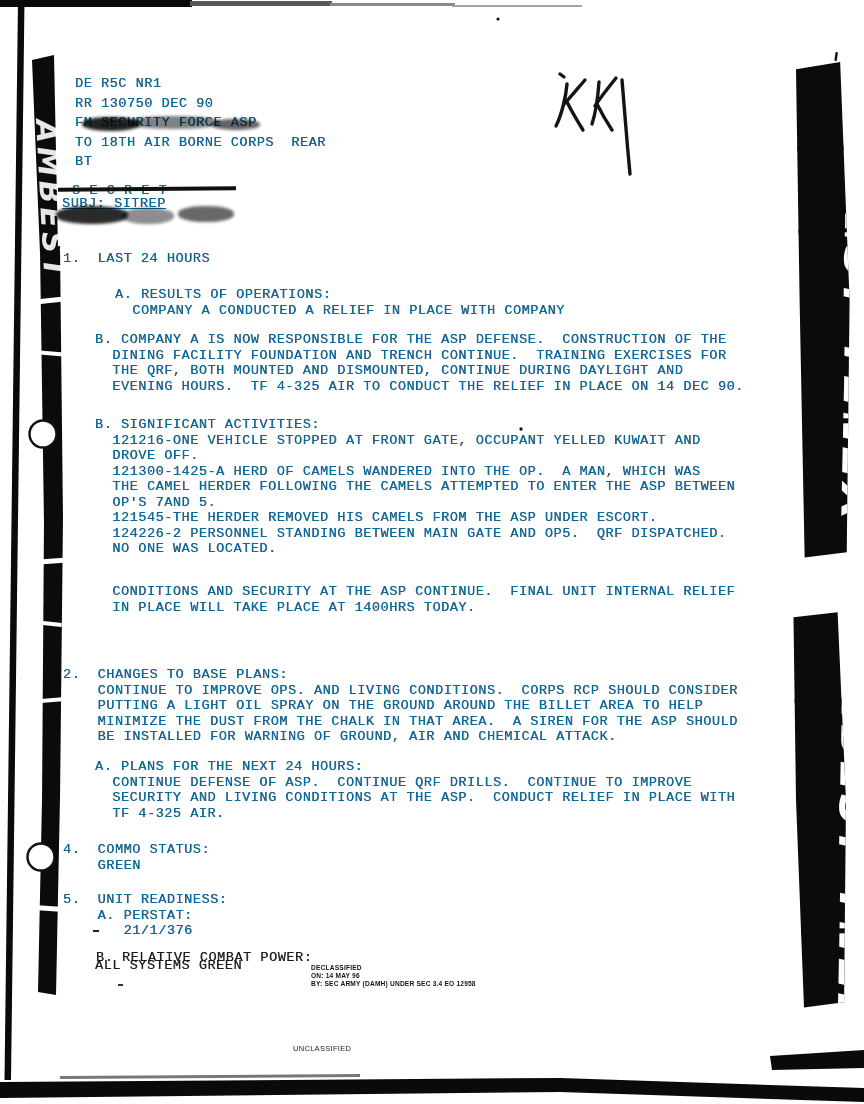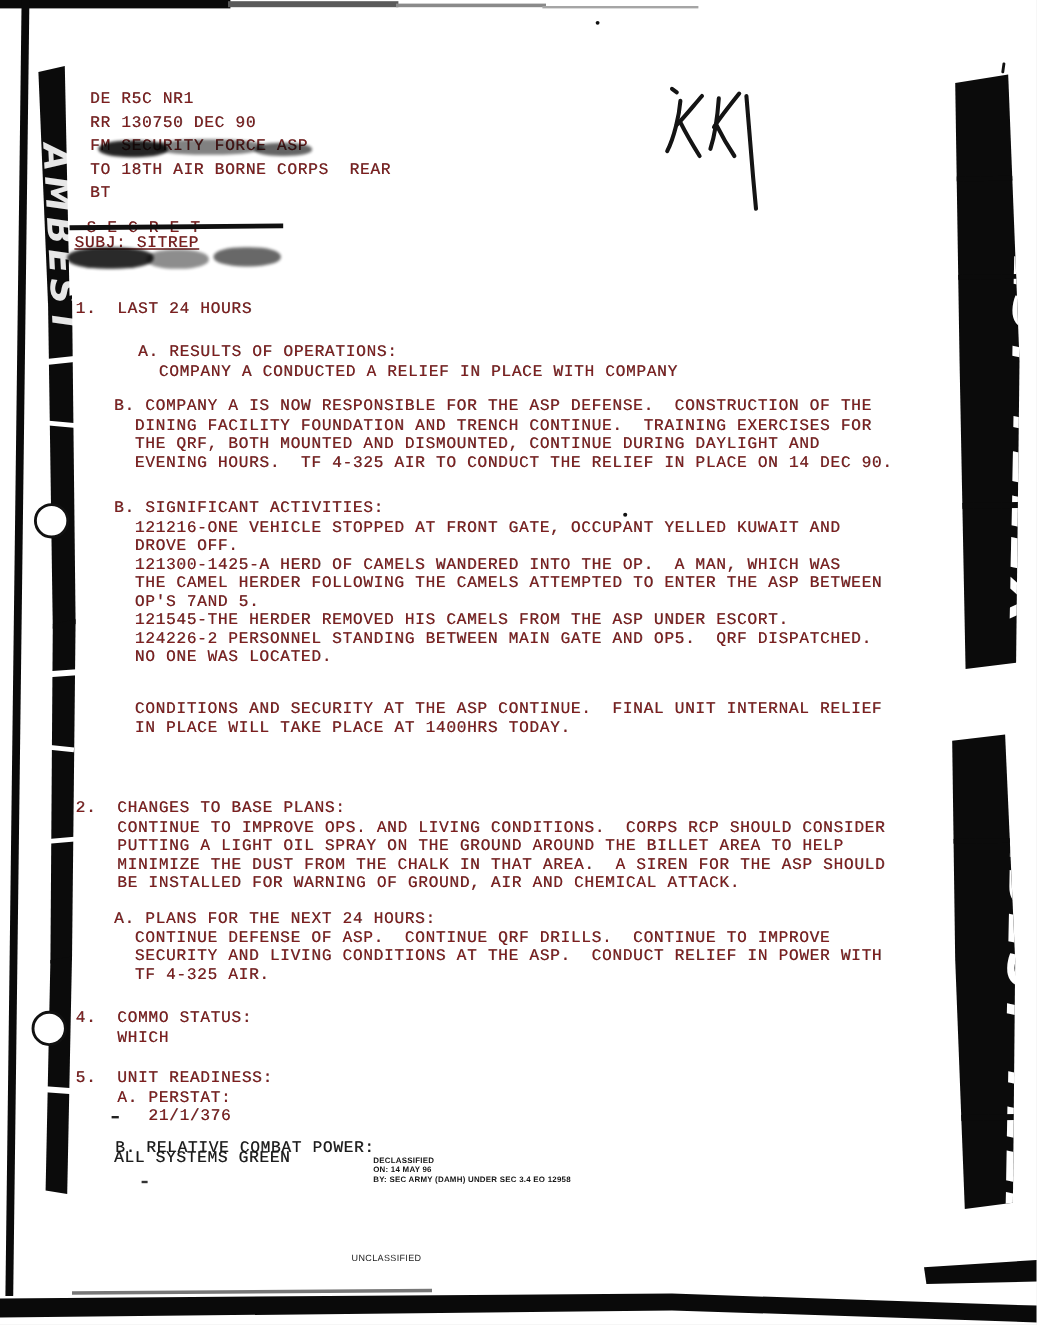--- a/index.html
+++ b/index.html
@@ -1,19 +1,19 @@
 <!DOCTYPE html>
 <html><head>
 <meta charset="utf-8">
 <style>
   html,body{margin:0;padding:0;background:#e8e8e8;}
   .page{position:relative;width:864px;height:1104px;background:#ffffff;overflow:hidden;
         font-family:"Liberation Mono","DejaVu Sans Mono",monospace;}
   .blk{position:absolute;font-size:13.5px;line-height:15.5px;letter-spacing:0.55px;
-       white-space:pre;color:#7f1d1d;text-shadow:0.35px 0 0 rgba(10,10,10,.6);}
+       white-space:pre;color:#0369a1;text-shadow:0.35px 0 0 rgba(10,10,10,.6);}
   .blk .tline{height:15.5px;}
   .hdr{line-height:19.5px;}
   .hdr .tline{height:19.5px;}
   .strike{position:absolute;background:#101010;transform:rotate(-0.5deg);}
   .smudge{position:absolute;background:#050505;border-radius:46%;filter:blur(1.4px);}
   .overlap{position:absolute;font-size:13.5px;letter-spacing:0.55px;white-space:pre;color:#1b1b1b;
            text-shadow:0.35px 0 0 rgba(10,10,10,.6);}
   .stamp{position:absolute;font-family:"Liberation Sans","DejaVu Sans",sans-serif;
          font-weight:bold;font-size:6.6px;line-height:8px;color:#141414;letter-spacing:.2px;white-space:pre;}
   .footer-cls{position:absolute;font-family:"Liberation Sans","DejaVu Sans",sans-serif;
@@ -118,22 +118,22 @@
   <div class="smudge" style="left:56px;top:206px;width:72px;height:18px;opacity:.85;"></div>
   <div class="smudge" style="left:122px;top:208px;width:52px;height:16px;opacity:.45;"></div>
   <div class="smudge" style="left:178px;top:206px;width:56px;height:16px;opacity:.6;"></div>
 
   <div class="blk" style="left:63px;top:251px;"><div class="tline">1.  LAST 24 HOURS</div></div>
   <div class="blk" style="left:95px;top:287px;margin-left:20px;"><div class="tline">A. RESULTS OF OPERATIONS:</div><div class="tline">  COMPANY A CONDUCTED A RELIEF IN PLACE WITH COMPANY</div></div>
   <div class="blk" style="left:95px;top:332px;"><div class="tline">B. COMPANY A IS NOW RESPONSIBLE FOR THE ASP DEFENSE.  CONSTRUCTION OF THE</div><div class="tline">  DINING FACILITY FOUNDATION AND TRENCH CONTINUE.  TRAINING EXERCISES FOR</div><div class="tline">  THE QRF, BOTH MOUNTED AND DISMOUNTED, CONTINUE DURING DAYLIGHT AND</div><div class="tline">  EVENING HOURS.  TF 4-325 AIR TO CONDUCT THE RELIEF IN PLACE ON 14 DEC 90.</div></div>
   <div class="blk" style="left:95px;top:417px;"><div class="tline">B. SIGNIFICANT ACTIVITIES:</div><div class="tline">  121216-ONE VEHICLE STOPPED AT FRONT GATE, OCCUPANT YELLED KUWAIT AND</div><div class="tline">  DROVE OFF.</div><div class="tline">  121300-1425-A HERD OF CAMELS WANDERED INTO THE OP.  A MAN, WHICH WAS</div><div class="tline">  THE CAMEL HERDER FOLLOWING THE CAMELS ATTEMPTED TO ENTER THE ASP BETWEEN</div><div class="tline">  OP'S 7AND 5.</div><div class="tline">  121545-THE HERDER REMOVED HIS CAMELS FROM THE ASP UNDER ESCORT.</div><div class="tline">  124226-2 PERSONNEL STANDING BETWEEN MAIN GATE AND OP5.  QRF DISPATCHED.</div><div class="tline">  NO ONE WAS LOCATED.</div></div>
   <div class="blk" style="left:95px;top:584px;"><div class="tline">  CONDITIONS AND SECURITY AT THE ASP CONTINUE.  FINAL UNIT INTERNAL RELIEF</div><div class="tline">  IN PLACE WILL TAKE PLACE AT 1400HRS TODAY.</div></div>
   <div class="blk" style="left:63px;top:667px;"><div class="tline">2.  CHANGES TO BASE PLANS:</div><div class="tline">    CONTINUE TO IMPROVE OPS. AND LIVING CONDITIONS.  CORPS RCP SHOULD CONSIDER</div><div class="tline">    PUTTING A LIGHT OIL SPRAY ON THE GROUND AROUND THE BILLET AREA TO HELP</div><div class="tline">    MINIMIZE THE DUST FROM THE CHALK IN THAT AREA.  A SIREN FOR THE ASP SHOULD</div><div class="tline">    BE INSTALLED FOR WARNING OF GROUND, AIR AND CHEMICAL ATTACK.</div></div>
-  <div class="blk" style="left:95px;top:759px;"><div class="tline">A. PLANS FOR THE NEXT 24 HOURS:</div><div class="tline">  CONTINUE DEFENSE OF ASP.  CONTINUE QRF DRILLS.  CONTINUE TO IMPROVE</div><div class="tline">  SECURITY AND LIVING CONDITIONS AT THE ASP.  CONDUCT RELIEF IN POWER WITH</div><div class="tline">  TF 4-325 AIR.</div></div>
-  <div class="blk" style="left:63px;top:842px;"><div class="tline">4.  COMMO STATUS:</div><div class="tline">    WHICH</div></div>
+  <div class="blk" style="left:95px;top:759px;"><div class="tline">A. PLANS FOR THE NEXT 24 HOURS:</div><div class="tline">  CONTINUE DEFENSE OF ASP.  CONTINUE QRF DRILLS.  CONTINUE TO IMPROVE</div><div class="tline">  SECURITY AND LIVING CONDITIONS AT THE ASP.  CONDUCT RELIEF IN PLACE WITH</div><div class="tline">  TF 4-325 AIR.</div></div>
+  <div class="blk" style="left:63px;top:842px;"><div class="tline">4.  COMMO STATUS:</div><div class="tline">    GREEN</div></div>
   <div class="blk" style="left:63px;top:892px;"><div class="tline">5.  UNIT READINESS:</div><div class="tline">    A. PERSTAT:</div><div class="tline">       21/1/376</div></div>
 
   <div class="overlap" style="left:96px;top:950px;">B. RELATIVE COMBAT POWER:</div>
   <div class="overlap" style="left:95px;top:958px;">ALL SYSTEMS GREEN</div>
 
   <div class="stamp" style="left:311px;top:964px;"><div class="tline">DECLASSIFIED</div><div class="tline">ON: 14 MAY 96</div><div class="tline">BY: SEC ARMY (DAMH) UNDER SEC 3.4 EO 12958</div></div>
 
   <div class="footer-cls" style="left:293px;top:1044px;">UNCLASSIFIED</div>
 
 </div>

